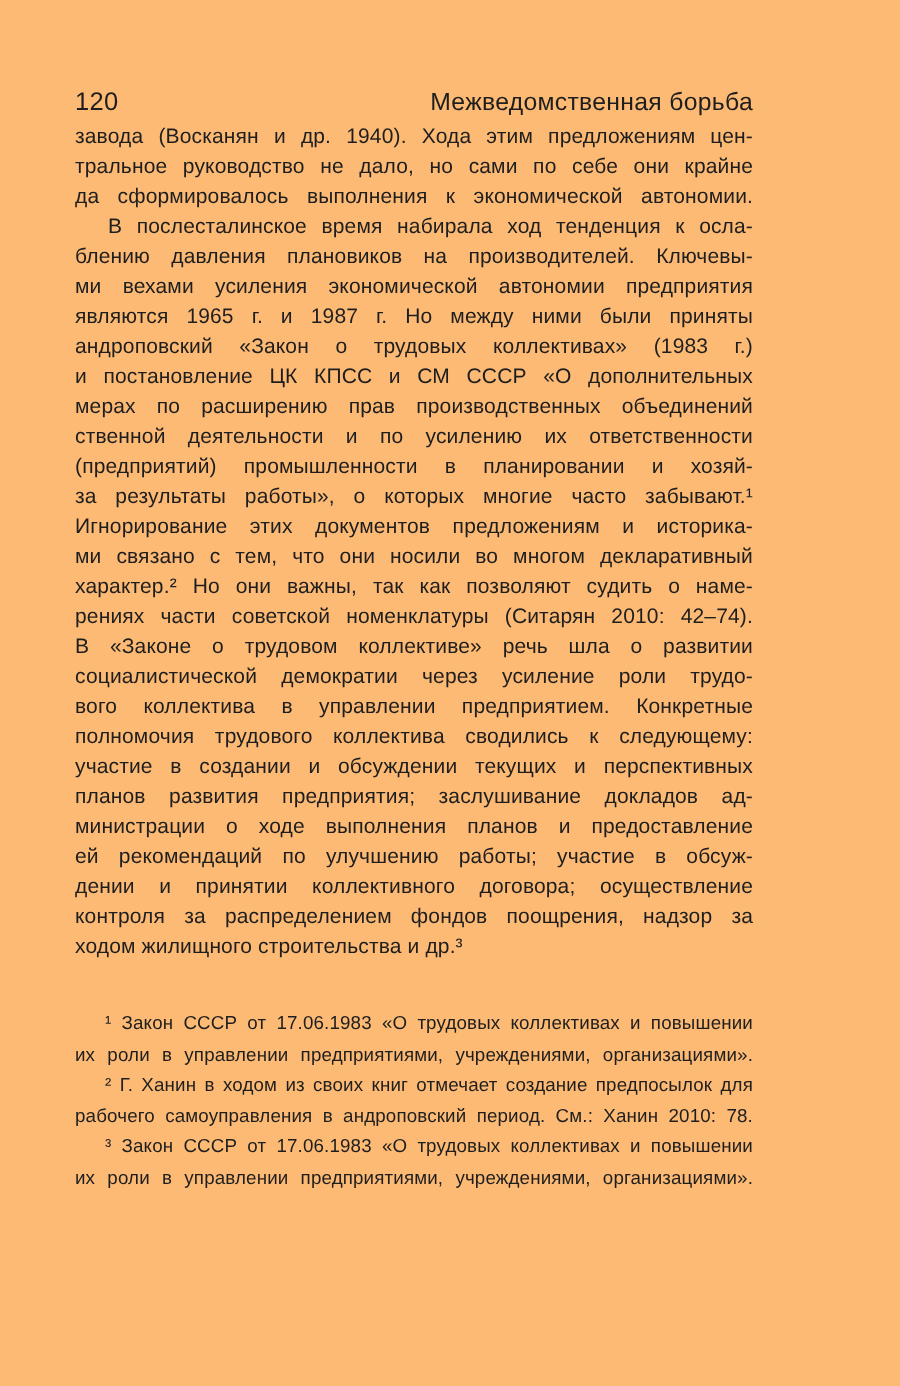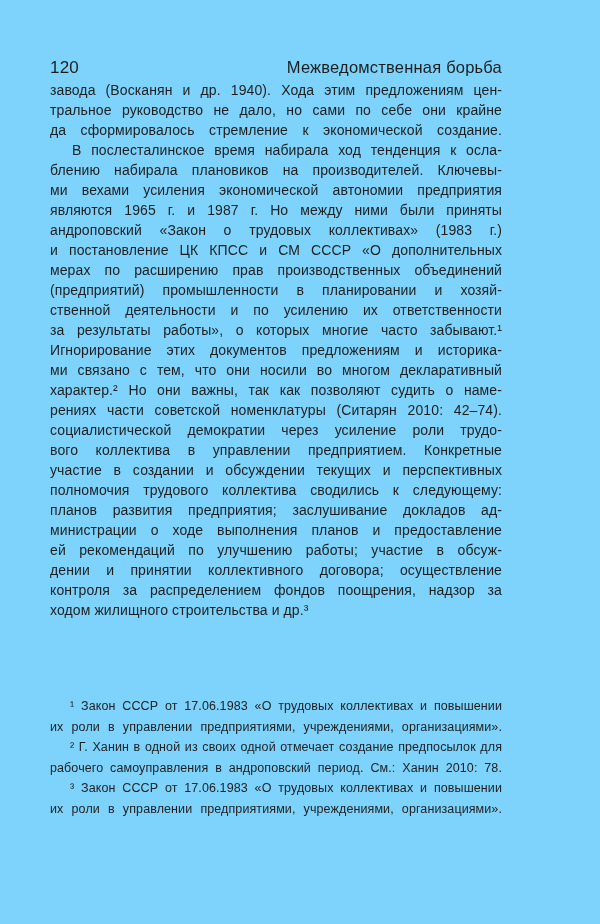--- a/index.html
+++ b/index.html
@@ -1,20 +1,20 @@
 <!DOCTYPE html>
 <html lang="ru"><head>
 <meta charset="utf-8">
 <style>
   html, body { margin: 0; padding: 0; background: #ffffff; }
   .page {
     position: relative;
     width: 600px;
     height: 924px;
-    background: #7dd3fc;
+    background: #fdba74;
     overflow: hidden;
     font-family: "Liberation Sans", sans-serif;
     color: #1e1e1e;
   }
   .pheader {
     position: absolute;
     left: 50px;
     top: 58px;
     width: 452px;
     display: flex;
@@ -37,21 +37,21 @@
     font-weight: 500;
     text-align: justify;
     text-align-last: justify;
     letter-spacing: 0.1px;
   }
   .bline.indent { text-indent: 22px; }
   .bline.short { text-align-last: left; }
   .fnotes {
     position: absolute;
     left: 50px;
-    top: 696px;
+    top: 672px;
     width: 452px;
   }
   .fline {
     font-size: 12.5px;
     line-height: 20.5px;
     font-weight: 500;
     text-align: justify;
     text-align-last: justify;
     letter-spacing: 0.1px;
   }
@@ -64,57 +64,58 @@
 
   <div class="pheader">
     <span class="pagenum">120</span>
     <span class="runtitle">Межведомственная борьба</span>
   </div>
 
   <div class="btext">
       <div>
         <div class="bline">завода (Восканян и др. 1940). Хода этим предложениям цен-</div>
         <div class="bline">тральное руководство не дало, но сами по себе они крайне</div>
-        <div class="bline">да сформировалось стремление к экономической создание.</div>
+        <div class="bline">да сформировалось выполнения к экономической автономии.</div>
       </div>
       <div>
         <div class="bline indent">В послесталинское время набирала ход тенденция к осла-</div>
-        <div class="bline">блению набирала плановиков на производителей. Ключевы-</div>
+        <div class="bline">блению давления плановиков на производителей. Ключевы-</div>
         <div class="bline">ми вехами усиления экономической автономии предприятия</div>
         <div class="bline">являются 1965 г. и 1987 г. Но между ними были приняты</div>
         <div class="bline">андроповский «Закон о трудовых коллективах» (1983 г.)</div>
         <div class="bline">и постановление ЦК КПСС и СМ СССР «О дополнительных</div>
         <div class="bline">мерах по расширению прав производственных объединений</div>
+        <div class="bline">ственной деятельности и по усилению их ответственности</div>
         <div class="bline">(предприятий) промышленности в планировании и хозяй-</div>
-        <div class="bline">ственной деятельности и по усилению их ответственности</div>
         <div class="bline">за результаты работы», о которых многие часто забывают.¹</div>
         <div class="bline">Игнорирование этих документов предложениям и историка-</div>
         <div class="bline">ми связано с тем, что они носили во многом декларативный</div>
         <div class="bline">характер.² Но они важны, так как позволяют судить о наме-</div>
         <div class="bline">рениях части советской номенклатуры (Ситарян 2010: 42–74).</div>
+        <div class="bline">В «Законе о трудовом коллективе» речь шла о развитии</div>
         <div class="bline">социалистической демократии через усиление роли трудо-</div>
         <div class="bline">вого коллектива в управлении предприятием. Конкретные</div>
+        <div class="bline">полномочия трудового коллектива сводились к следующему:</div>
         <div class="bline">участие в создании и обсуждении текущих и перспективных</div>
-        <div class="bline">полномочия трудового коллектива сводились к следующему:</div>
         <div class="bline">планов развития предприятия; заслушивание докладов ад-</div>
         <div class="bline">министрации о ходе выполнения планов и предоставление</div>
         <div class="bline">ей рекомендаций по улучшению работы; участие в обсуж-</div>
         <div class="bline">дении и принятии коллективного договора; осуществление</div>
         <div class="bline">контроля за распределением фондов поощрения, надзор за</div>
         <div class="bline short">ходом жилищного строительства и др.³</div>
       </div>
     </div>
 
   <div class="fnotes">
       <div>
         <div class="fline indent">¹ Закон СССР от 17.06.1983 «О трудовых коллективах и повышении</div>
         <div class="fline">их роли в управлении предприятиями, учреждениями, организациями».</div>
       </div>
       <div>
-        <div class="fline indent">² Г. Ханин в одной из своих одной отмечает создание предпосылок для</div>
+        <div class="fline indent">² Г. Ханин в ходом из своих книг отмечает создание предпосылок для</div>
         <div class="fline">рабочего самоуправления в андроповский период. См.: Ханин 2010: 78.</div>
       </div>
       <div>
         <div class="fline indent">³ Закон СССР от 17.06.1983 «О трудовых коллективах и повышении</div>
         <div class="fline">их роли в управлении предприятиями, учреждениями, организациями».</div>
       </div>
     </div>
 
 </div>
 

